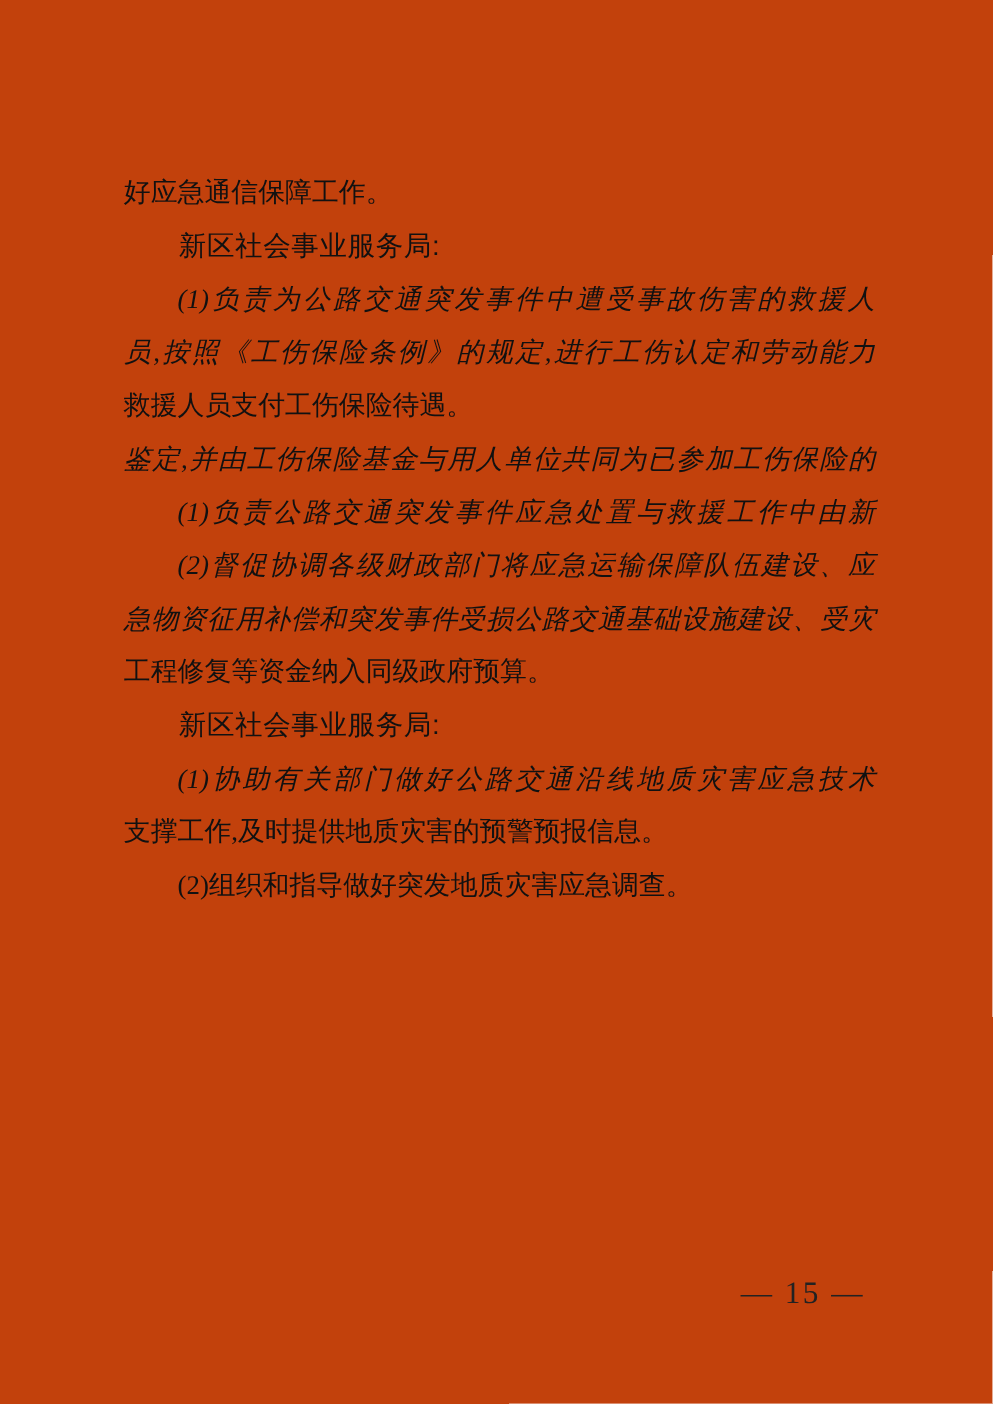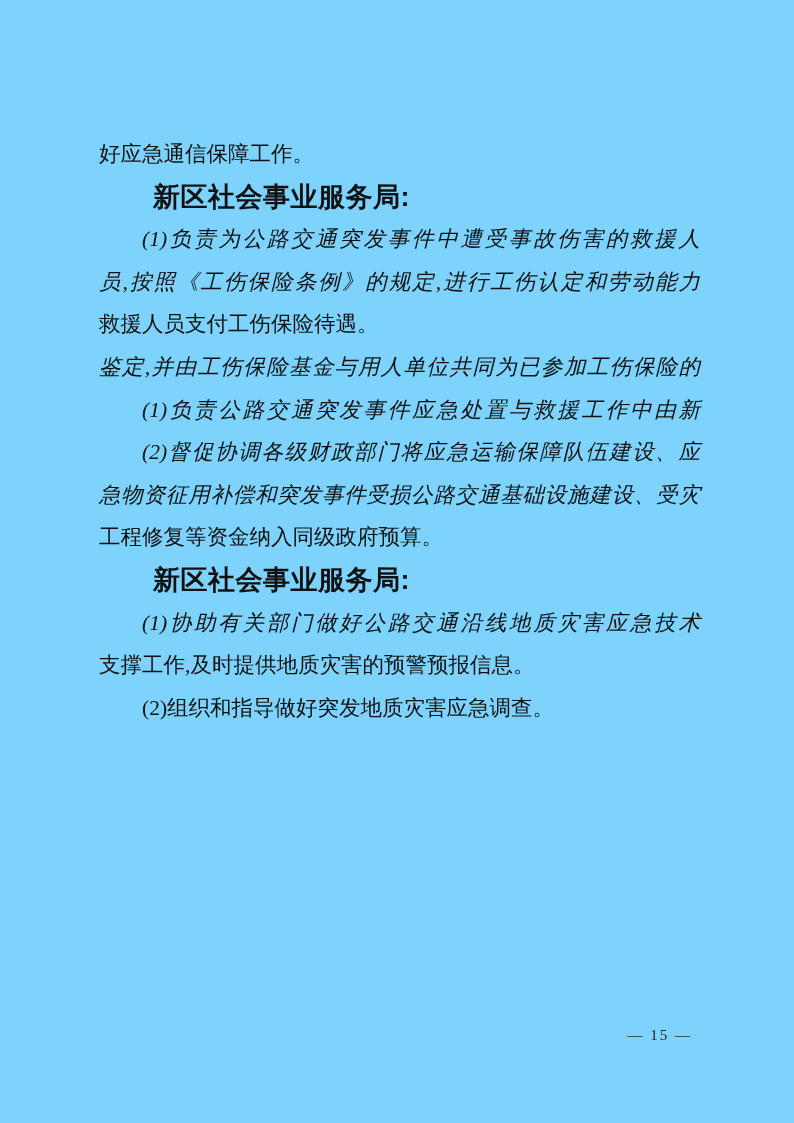--- a/index.html
+++ b/index.html
@@ -4,21 +4,21 @@
 <style>
   html, body {
     margin: 0;
     padding: 0;
     background: #ffffff;
   }
   .page {
     position: relative;
     width: 794px;
     height: 1123px;
-    background: #7dd3fc;
+    background: #c2410c;
     overflow: hidden;
     font-family: "Liberation Serif", serif;
     color: #111111;
   }
   .doc-body {
     position: absolute;
     left: 99px;
     top: 133px;
     width: 601px;
     font-size: 21.5px;
@@ -32,31 +32,31 @@
   }
   .line.full {
     text-align-last: justify;
     font-style: italic;
   }
   .line.indent {
     text-indent: 2em;
   }
   .heading {
     font-family: "Liberation Sans", sans-serif;
-    font-weight: 700;
-    font-size: 27px;
+    font-weight: 400;
+    font-size: 22px;
     line-height: 42.6px;
     text-indent: 2em;
     letter-spacing: 0.5px;
   }
   .page-number {
     position: absolute;
     top: 1023px;
     right: 102px;
-    font-size: 15px;
+    font-size: 25px;
     line-height: 24px;
     letter-spacing: 2px;
     color: #222222;
     font-family: "Liberation Serif", serif;
   }
 </style>
 </head>
 <body>
 
 <div class="page">

